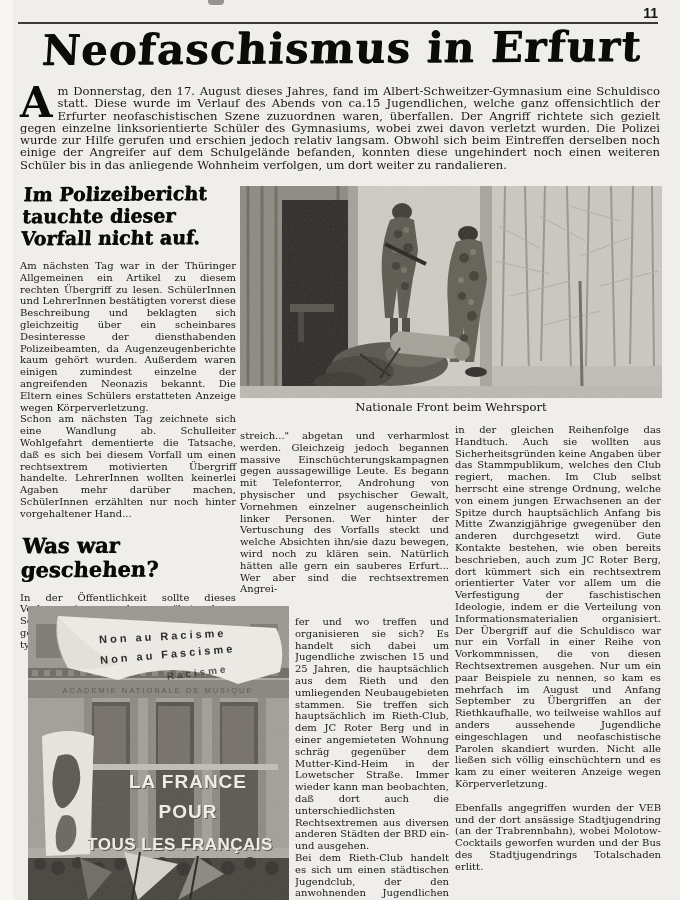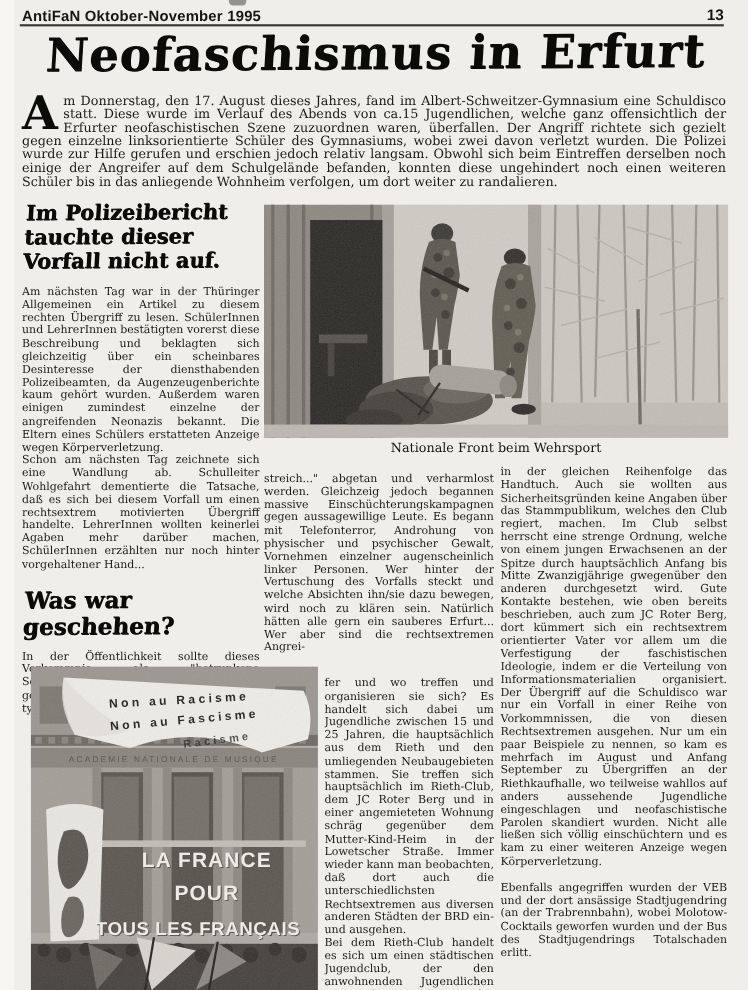--- a/index.html
+++ b/index.html
@@ -45,22 +45,21 @@
   .photo-bottom{position:absolute;left:28px;top:606px;width:261px;height:294px;}
   svg{display:block;}
 </style>
 </head>
 <body>
 
 <div id="page">
   <div class="edge-strip"></div>
   <div class="scan-speck"></div>
 
-  <div class="journal">AntiFaN  Oktober-November 1995</div>
-  <div class="pagenum">13</div>
+  <div class="pagenum">11</div>
   <div class="rule"></div>
 
   <div class="title brush">Neofaschismus in Erfurt</div>
 
   <div class="lead">
     <span class="dropcap">A</span><span>m Donnerstag, den 17. August dieses Jahres, fand im Albert-Schweitzer-Gymnasium eine Schuldisco statt. Diese wurde im Verlauf des Abends von ca.15 Jugendlichen, welche ganz offensichtlich der Erfurter neofaschistischen Szene zuzuordnen waren, überfallen. Der Angriff richtete sich gezielt gegen einzelne linksorientierte Schüler des Gymnasiums, wobei zwei davon verletzt wurden. Die Polizei wurde zur Hilfe gerufen und erschien jedoch relativ langsam. Obwohl sich beim Eintreffen derselben noch einige der Angreifer auf dem Schulgelände befanden, konnten diese ungehindert noch einen weiteren Schüler bis in das anliegende Wohnheim verfolgen, um dort weiter zu randalieren.</span>
   </div>
 
   <div class="col-left">
     <div class="h-small brush">Im Polizeibericht tauchte dieser Vorfall nicht auf.</div>

